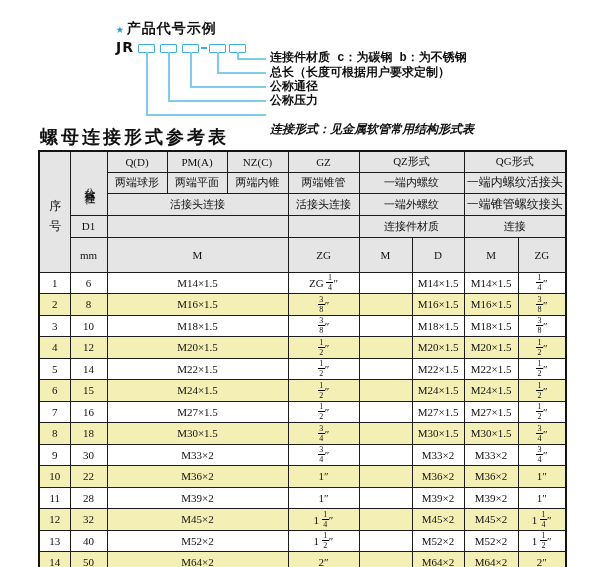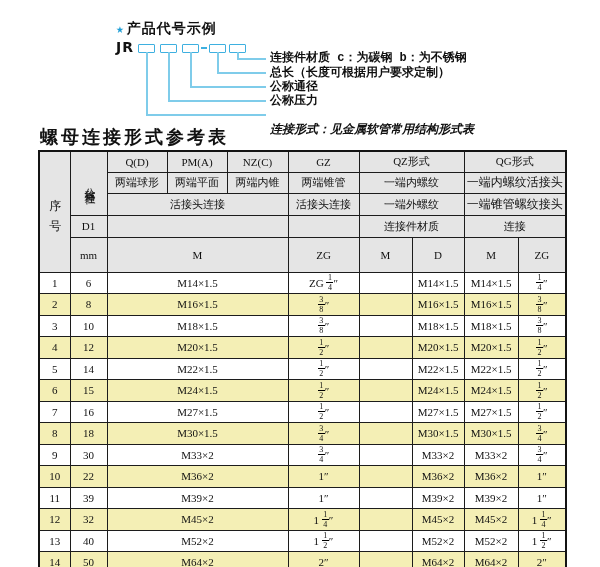--- a/index.html
+++ b/index.html
@@ -238,21 +238,21 @@
             <td>22</td>
             <td colspan="3">M36×2</td>
             <td>1″</td>
             <td></td>
             <td>M36×2</td>
             <td>M36×2</td>
             <td>1″</td>
           </tr>
           <tr>
             <td>11</td>
-            <td>39</td>
+            <td>28</td>
             <td colspan="3">M39×2</td>
             <td>1″</td>
             <td></td>
             <td>M39×2</td>
             <td>M39×2</td>
             <td>1″</td>
           </tr>
           <tr class="alt">
             <td>12</td>
             <td>32</td>

